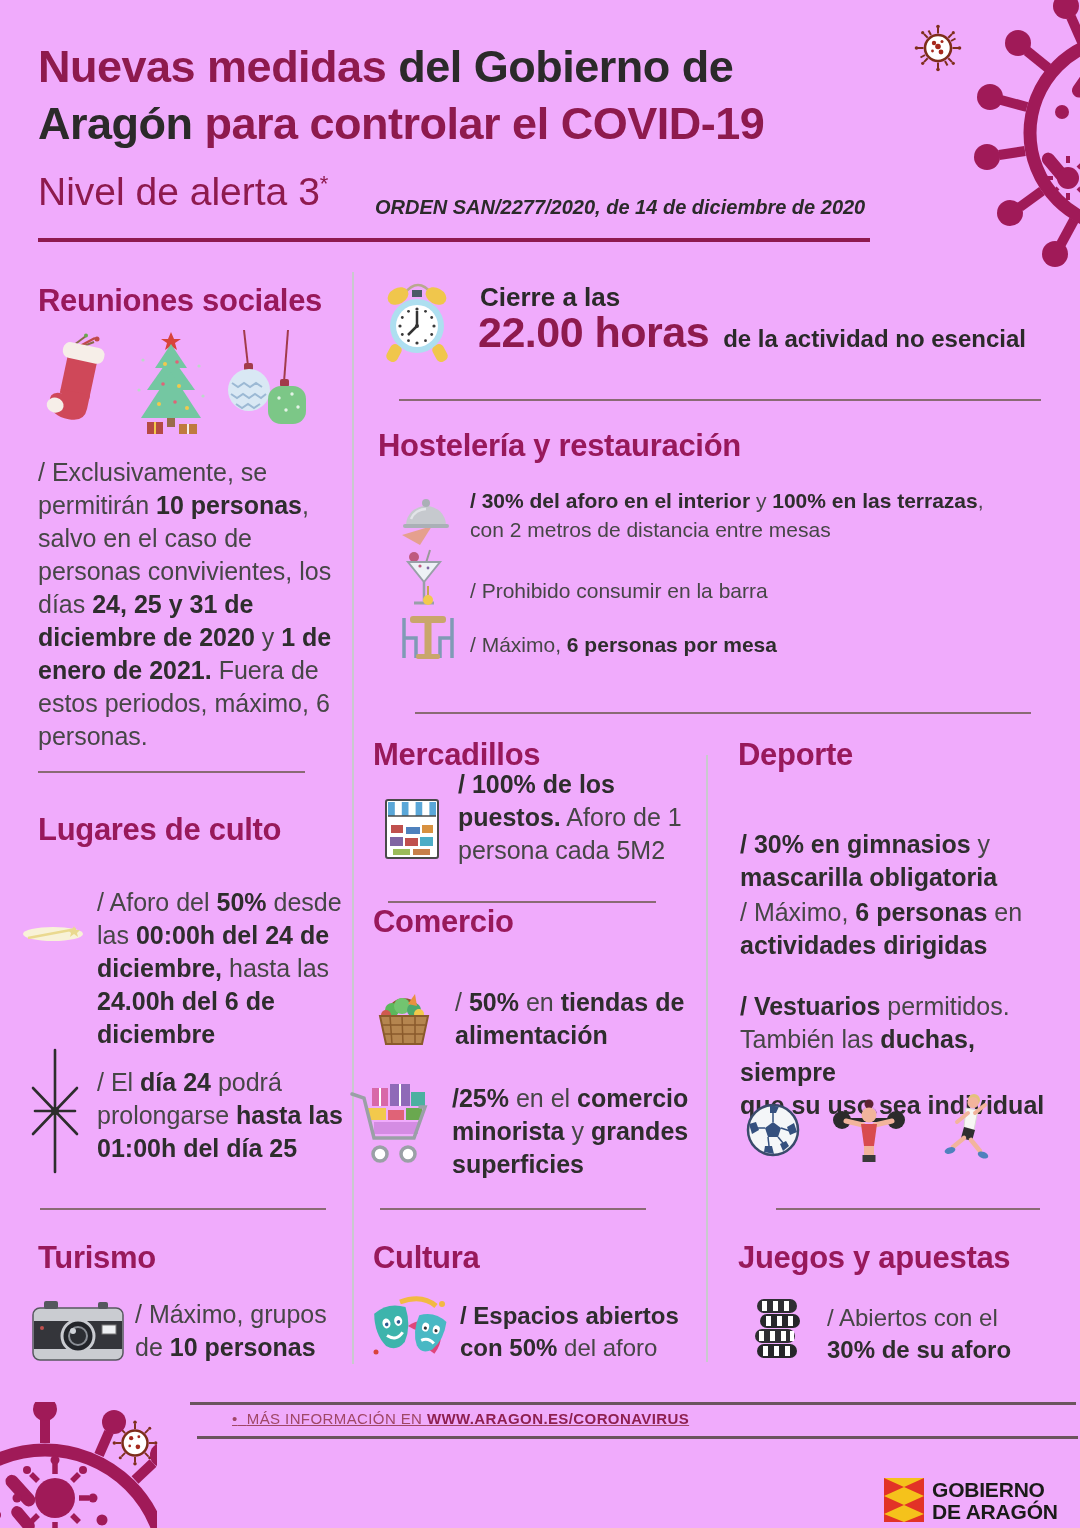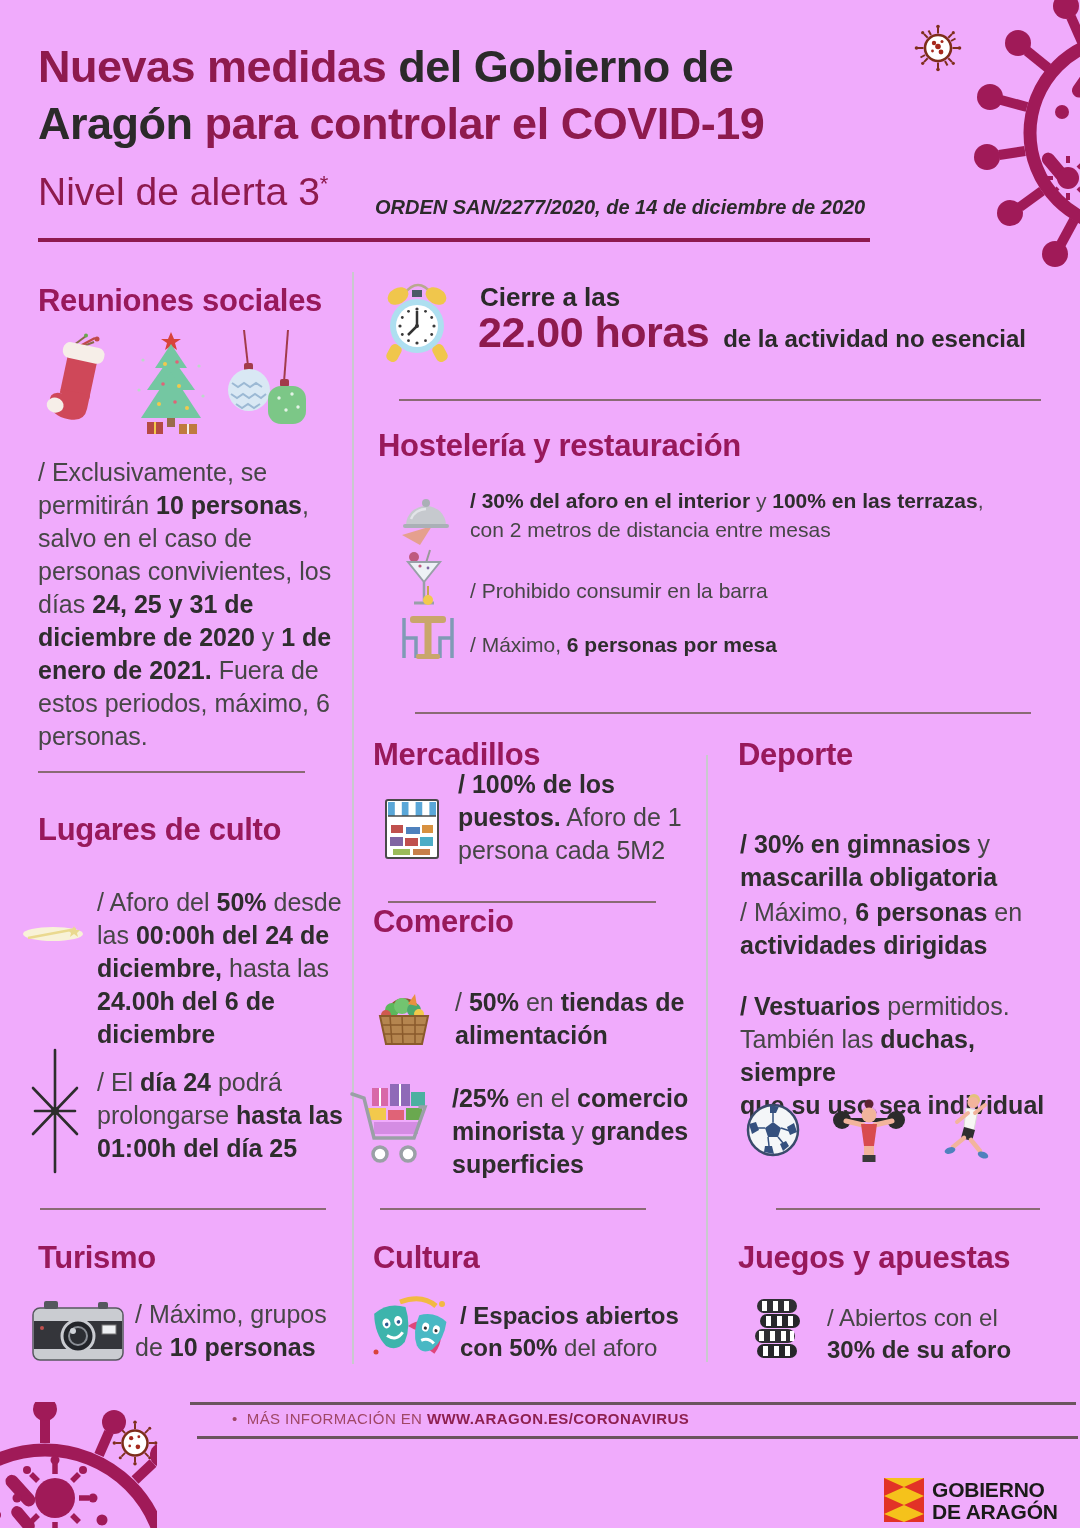--- a/index.html
+++ b/index.html
@@ -518,21 +518,21 @@
         <rect x="10" y="5" width="5" height="10" fill="#ffffff"></rect>
           <rect x="21" y="5" width="5" height="10" fill="#ffffff"></rect>
           <rect x="32" y="5" width="5" height="10" fill="#ffffff"></rect>
       </g>
     </svg>
   </div>
   <div class="txt" style="left:827px;top:1302px;width:240px;font-size:24px;"><span>/ Abiertos con el
 </span><span class="b">30% de su aforo</span></div>
 
   <div class="hr footer" style="left:190px;top:1402px;width:886px;"></div>
-  <div class="footer-info" style="left:232px;top:1410px;"><span>•</span>&nbsp;&nbsp;<span>MÁS INFORMACIÓN EN </span><span class="url">WWW.ARAGON.ES/CORONAVIRUS</span></div>
+  <div class="footer-info" style="left:232px;top:1410px;text-decoration:underline;"><span>•</span>&nbsp;&nbsp;<span>MÁS INFORMACIÓN EN </span><span class="url">WWW.ARAGON.ES/CORONAVIRUS</span></div>
   <div class="hr footer" style="left:197px;top:1436px;width:881px;"></div>
 
   <div class="icon" style="left:110px;top:1418px;">
     <svg width="50" height="50" viewBox="0 0 52 52">
       <g stroke="#7e2d1b" stroke-width="2">
         <line x1="26" y1="11.5" x2="26" y2="6"></line>
           <line x1="26" y1="40.5" x2="26" y2="46"></line>
         <line x1="11.5" y1="26" x2="6" y2="26"></line>
           <line x1="40.5" y1="26" x2="46" y2="26"></line>
         <line x1="15.7" y1="15.7" x2="11.9" y2="11.9"></line>

